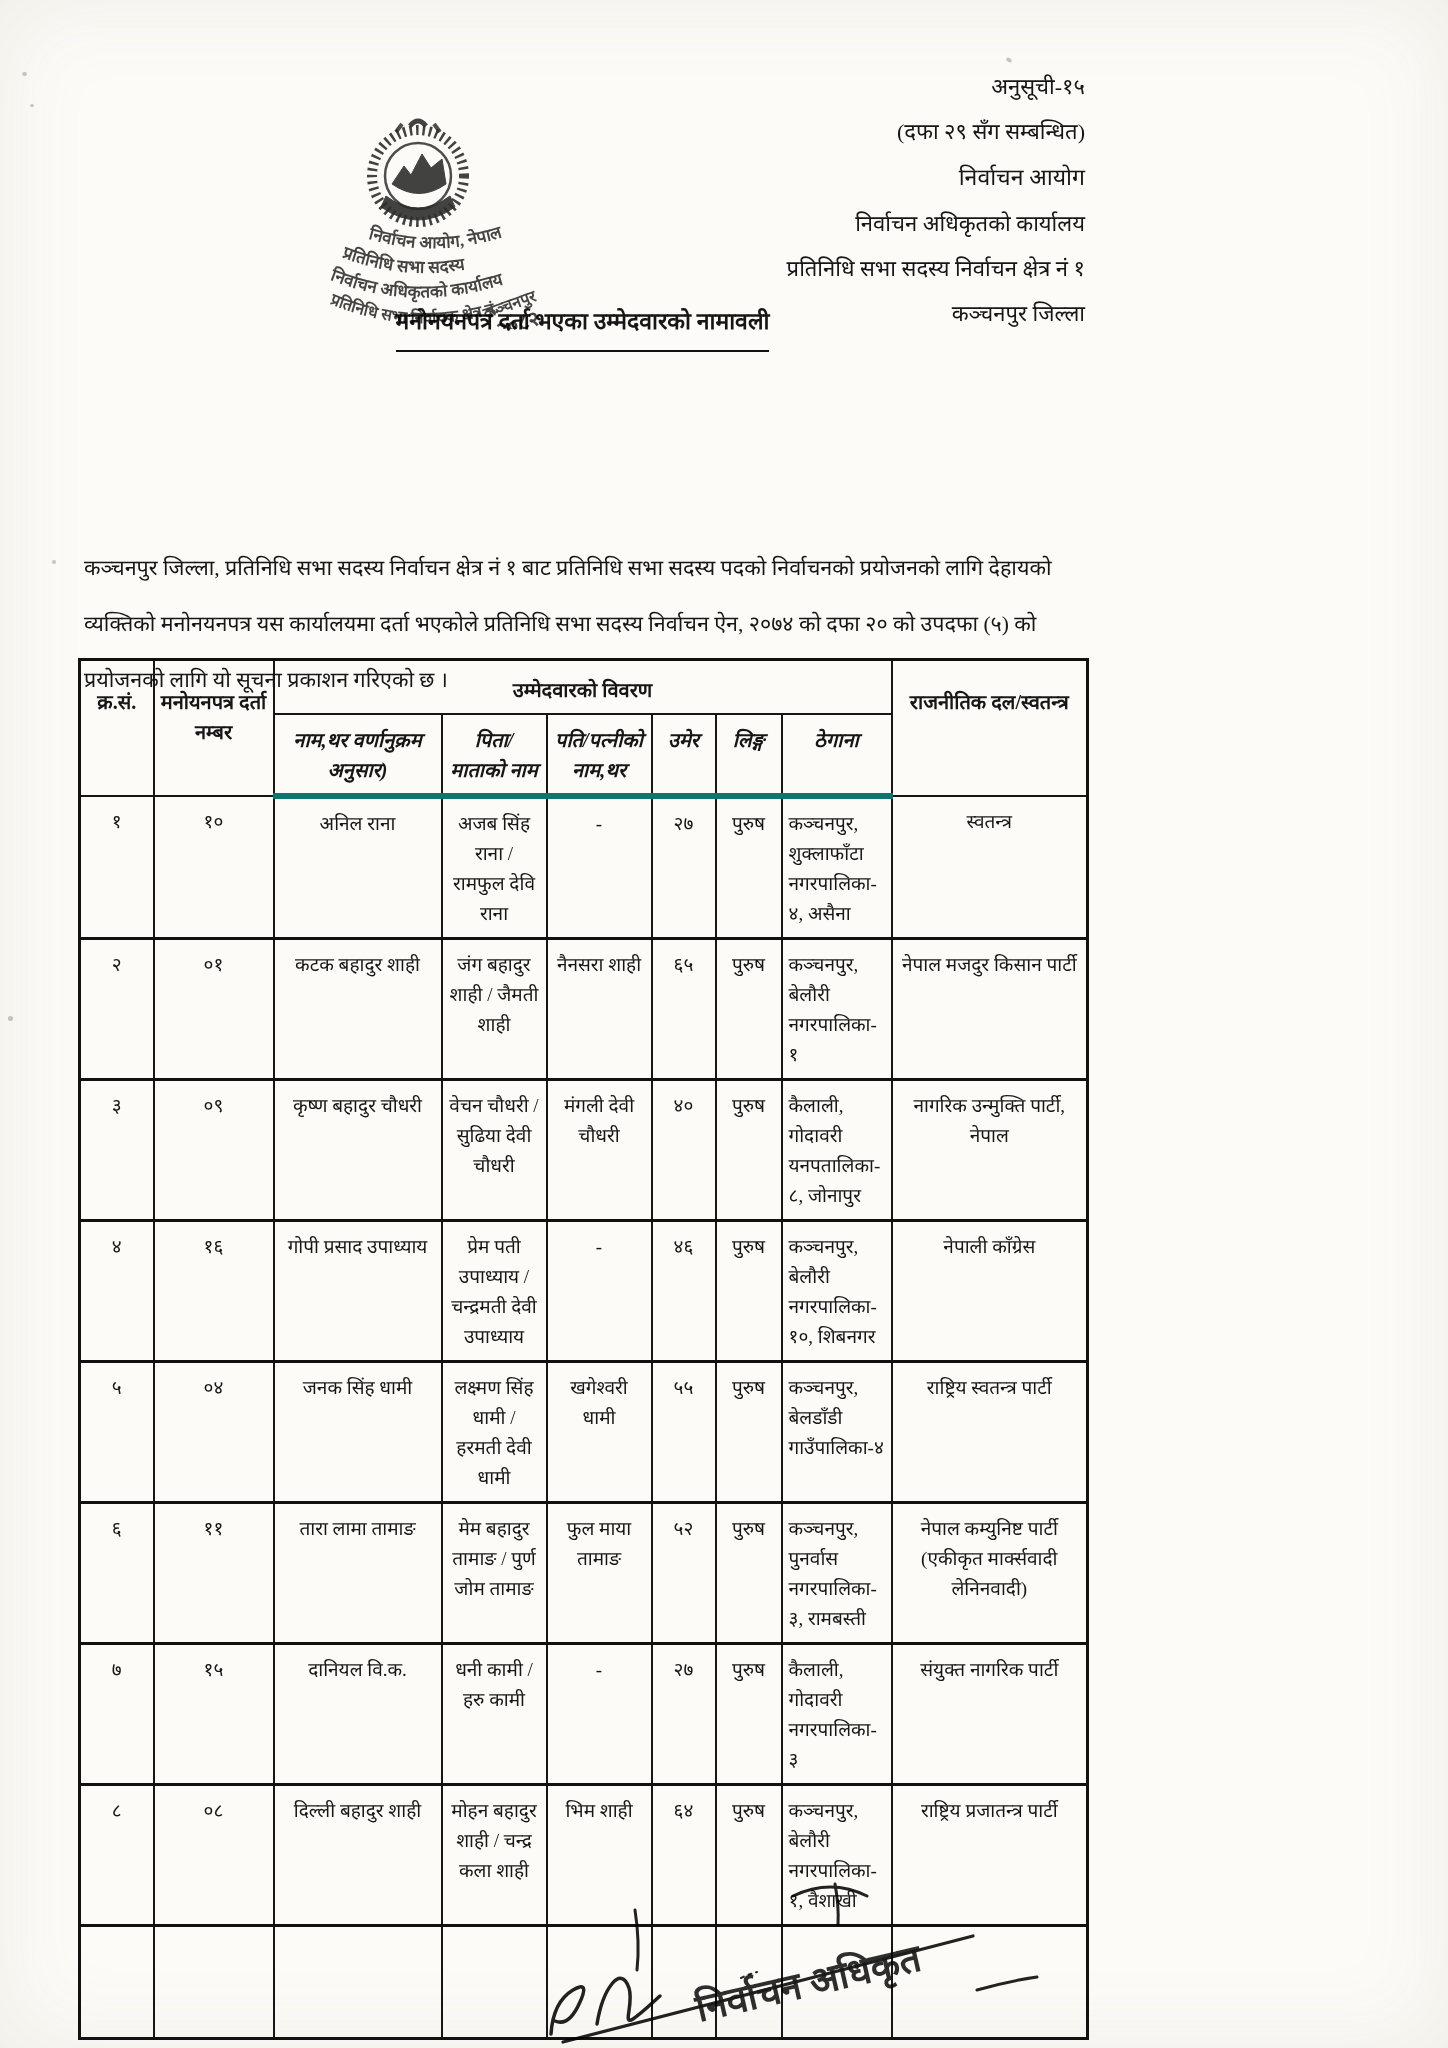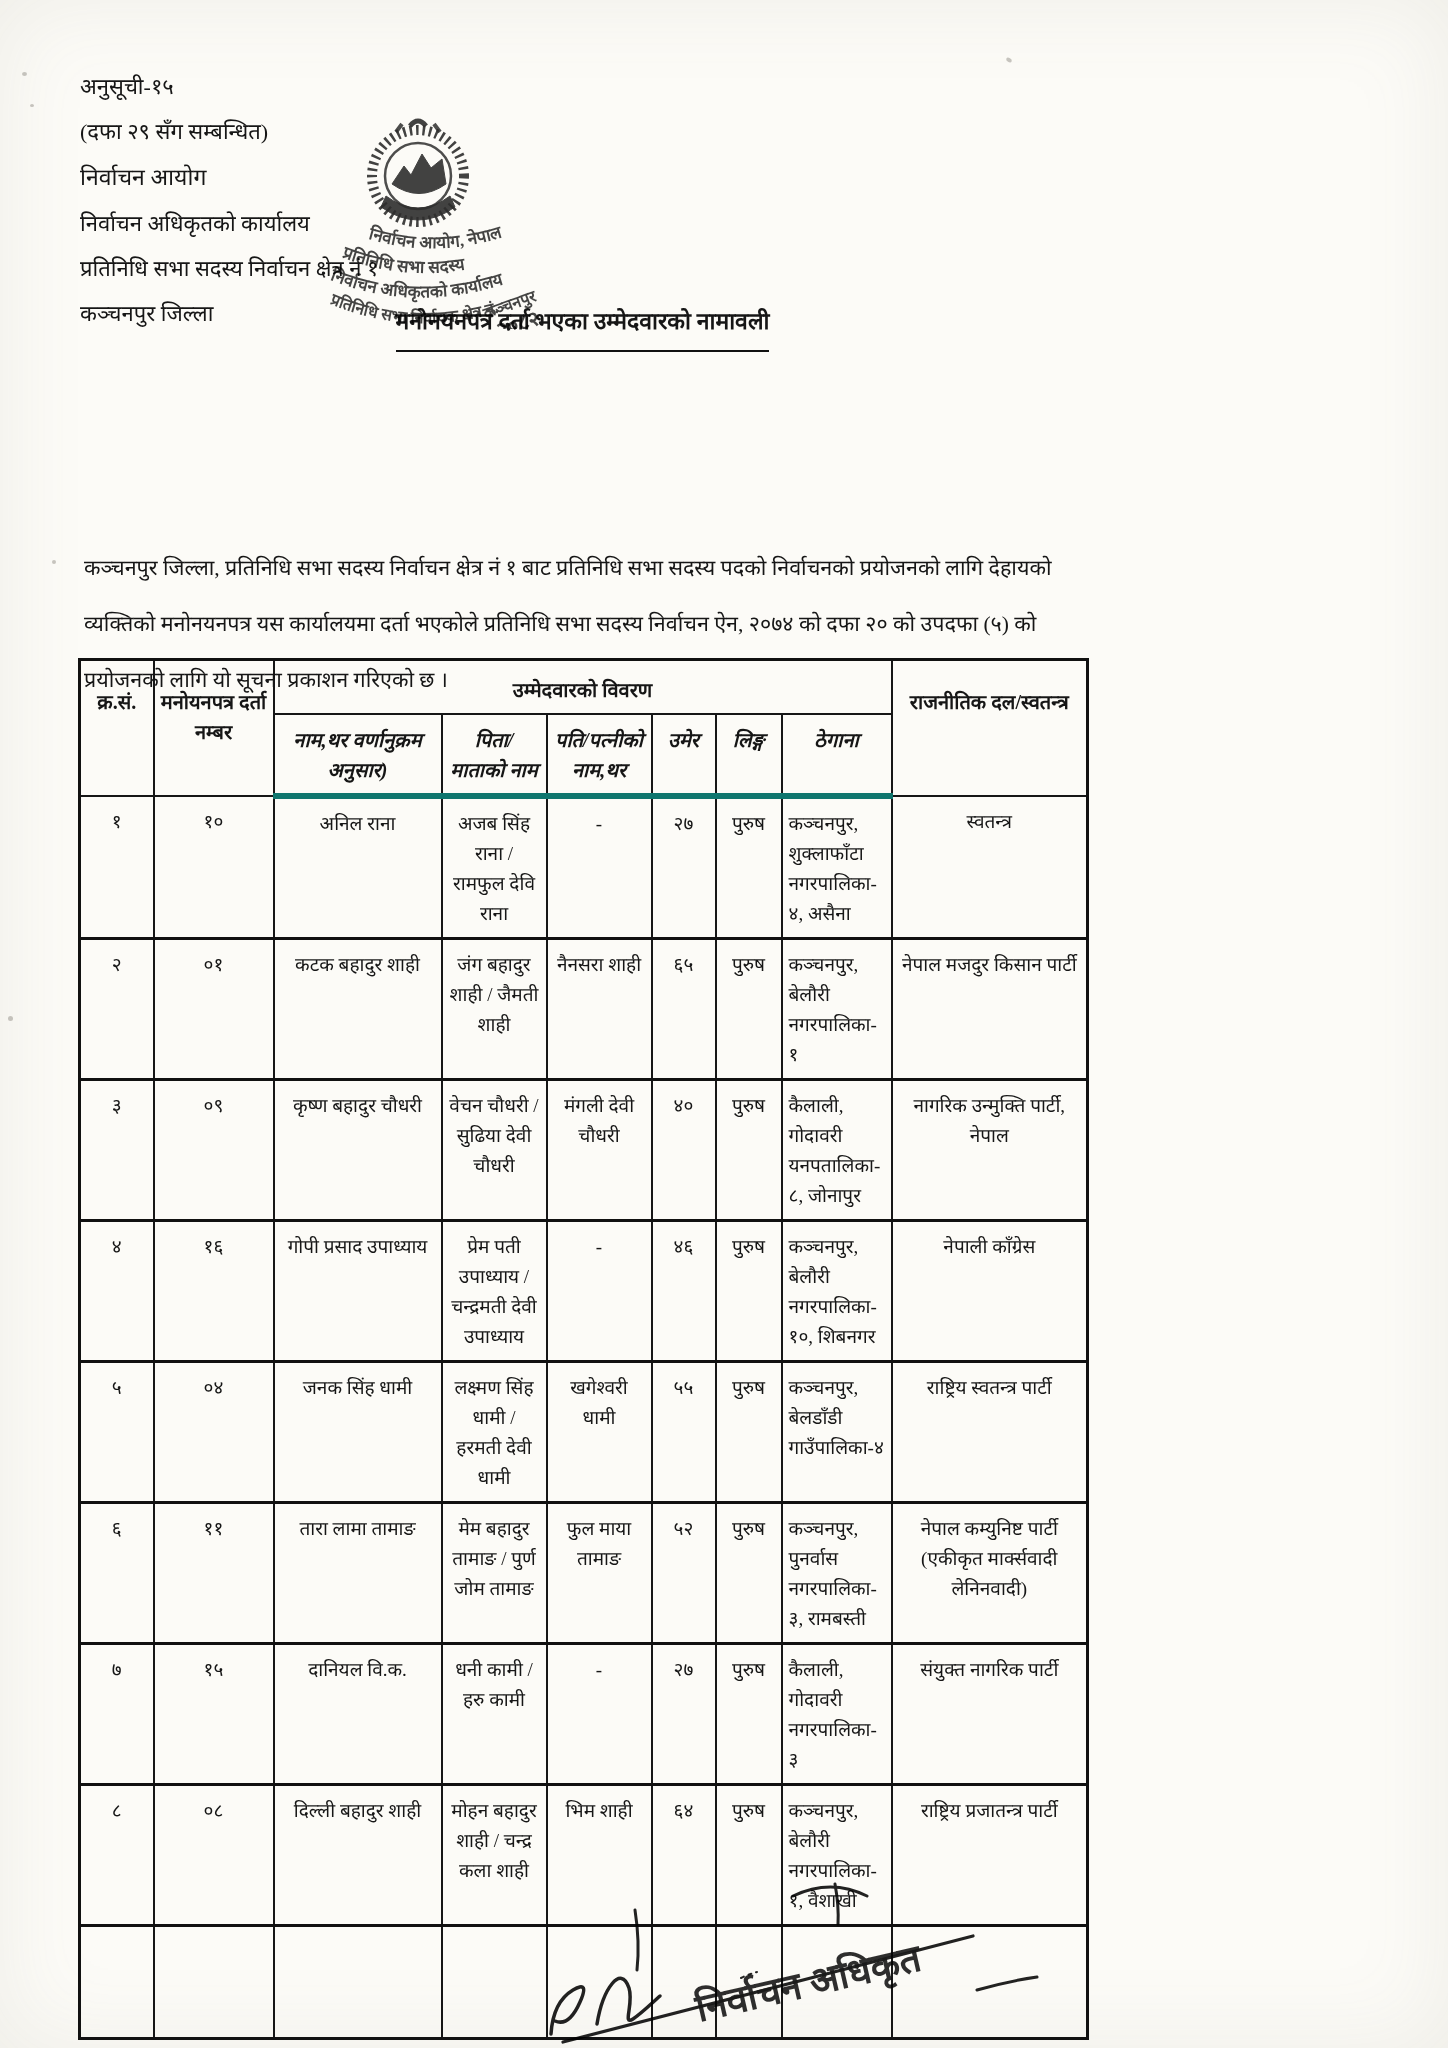--- a/index.html
+++ b/index.html
@@ -3,21 +3,21 @@
 <meta charset="utf-8">
 <style>
   html,body{margin:0;padding:0;background:#e8e8e6;}
   .page{
     position:relative;width:1448px;height:2048px;margin:0 auto;
     background:#fcfbf7;overflow:hidden;
     font-family:"Liberation Serif","DejaVu Serif",serif;
     color:#161616;
     box-shadow:inset 0 0 90px rgba(120,115,100,.10);
   }
-  .doc-header{position:absolute;top:70px;left:80px;width:1005px;text-align:left;}
+  .doc-header{position:absolute;top:70px;left:80px;width:1005px;text-align:right;}
   .doc-header .line{font-size:22px;margin-bottom:15px;}
   .doc-header .bold{font-weight:normal;font-size:23px;}
   .doc-title-wrap{position:absolute;top:304px;left:80px;width:1005px;text-align:center;}
   .doc-title{display:inline-block;font-size:23px;font-weight:bold;
     border-bottom:2.5px solid #111;padding-bottom:14px;}
   .intro{position:absolute;top:518px;left:84px;width:1000px;
     font-size:21.5px;line-height:56px;text-align:left;}
   table.cand{
     position:absolute;top:658px;left:78px;width:1008px;
     border-collapse:collapse;table-layout:fixed;

